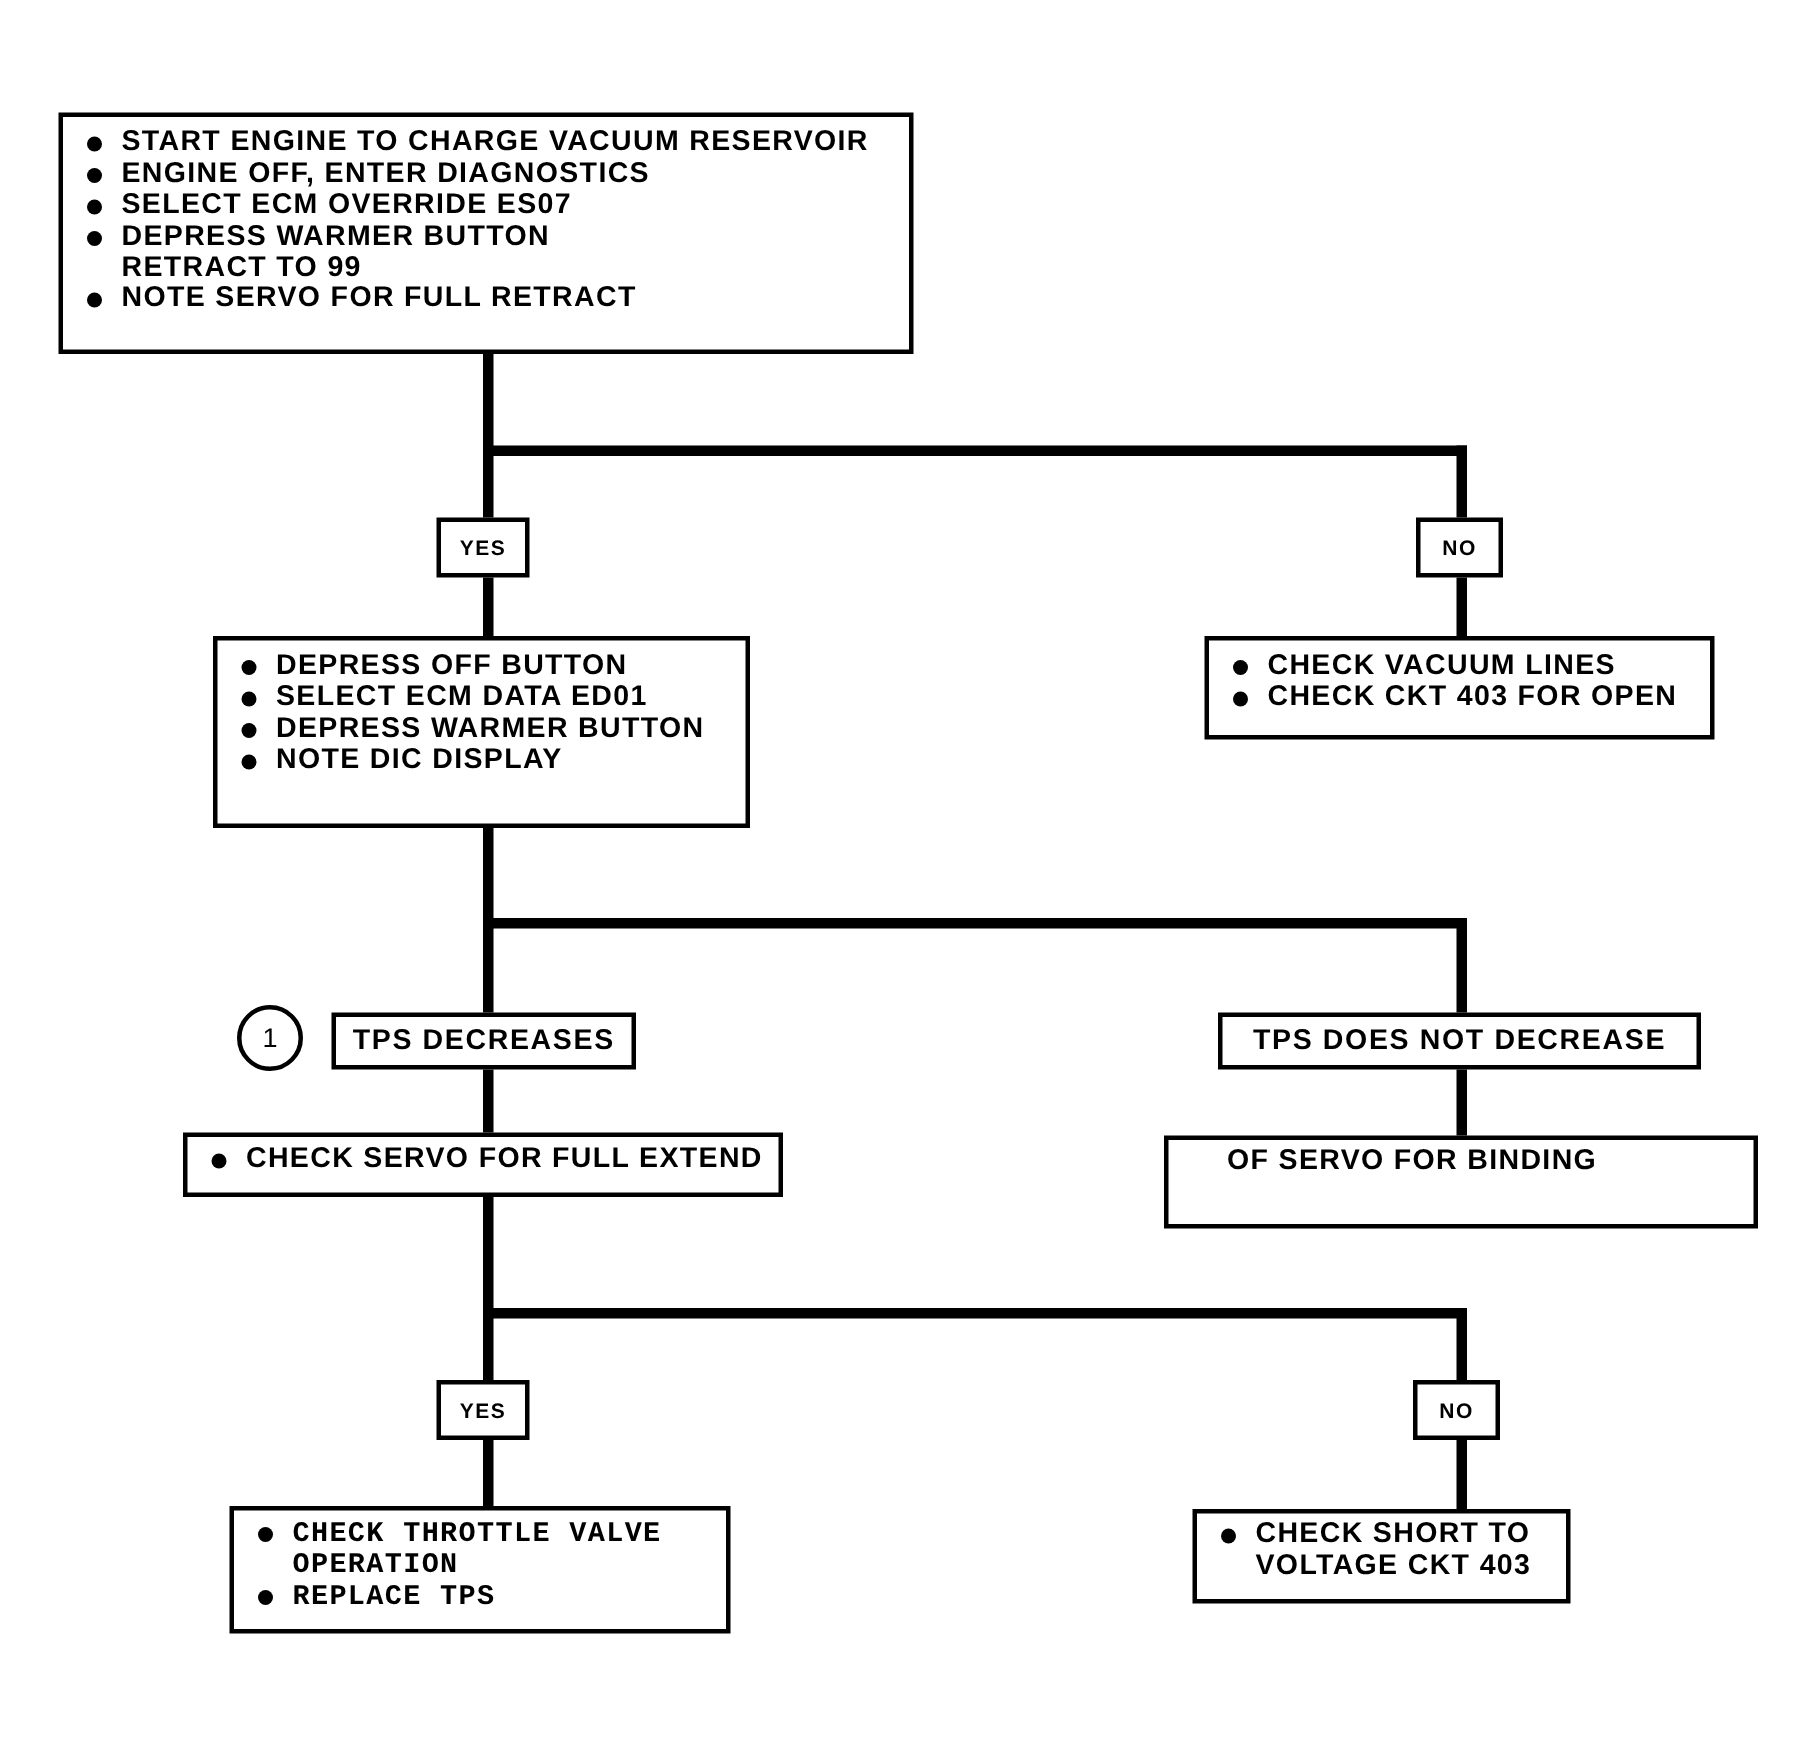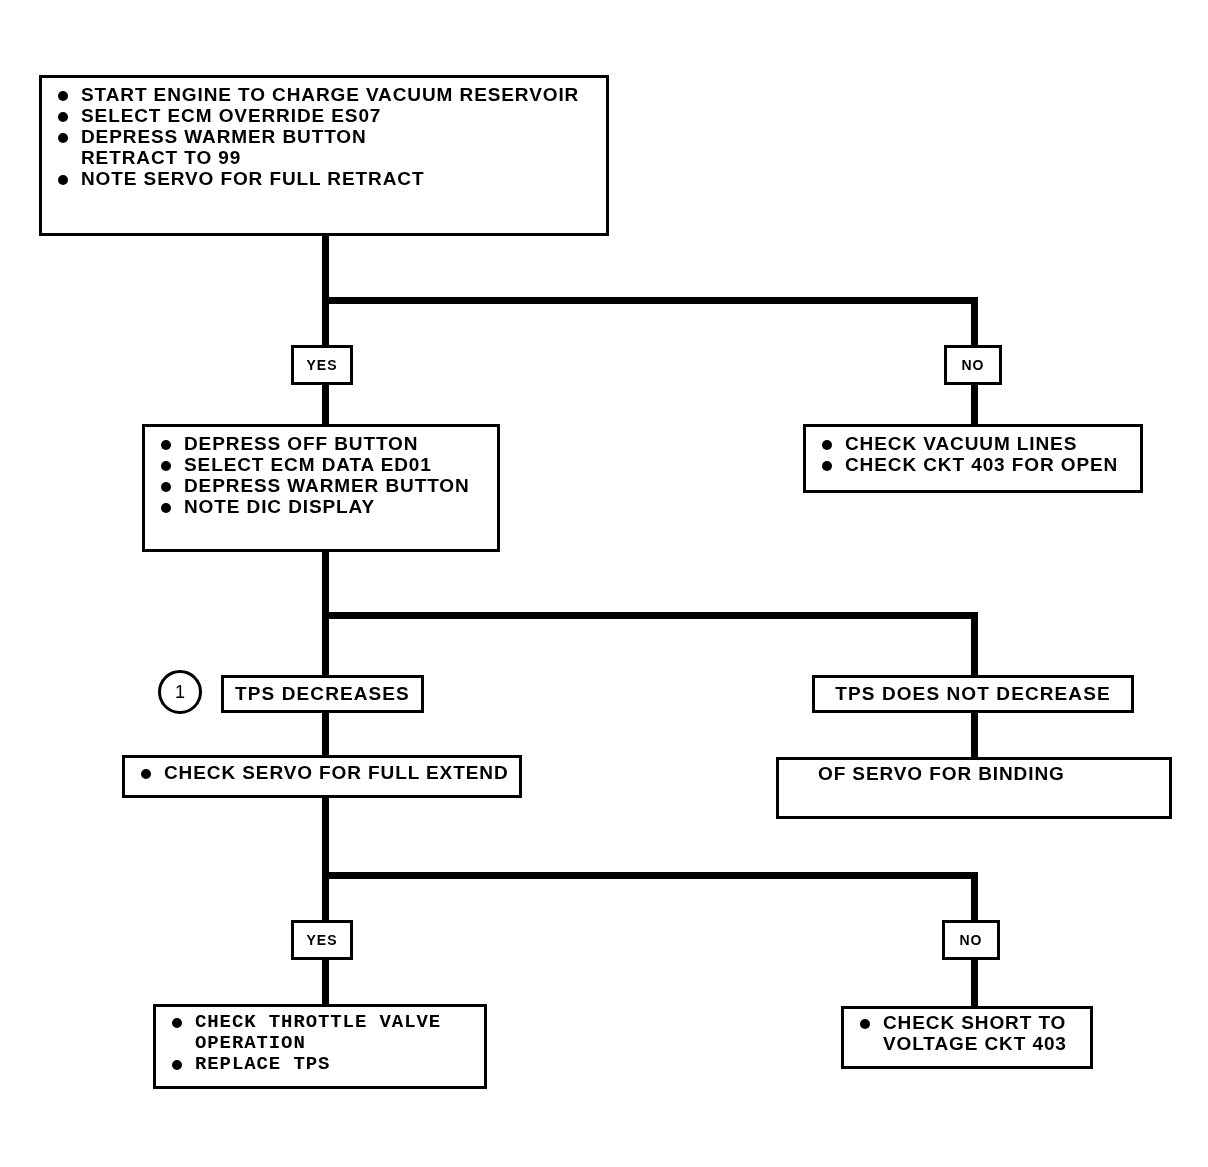--- a/index.html
+++ b/index.html
@@ -155,20 +155,24 @@
   <div class="vline" style="left:971px; top:958px; height:48px;"></div>
 
   <div class="box" style="left:39px; top:75px; width:570px; height:161px;">
     <div class="box-inner">
       <div class="bullet-line">
         <span class="dot"></span>
         <span class="txt">START ENGINE TO CHARGE VACUUM RESERVOIR</span>
       </div>
       <div class="bullet-line">
         <span class="dot"></span>
+        <span class="txt">ENGINE OFF, ENTER DIAGNOSTICS</span>
+      </div>
+      <div class="bullet-line">
+        <span class="dot"></span>
         <span class="txt">SELECT ECM OVERRIDE ES07</span>
       </div>
       <div class="bullet-line">
         <span class="dot"></span>
         <span class="txt">DEPRESS WARMER BUTTON</span>
       </div>
       <div class="bullet-line">
         <span class="dot hidden"></span>
         <span class="txt">RETRACT TO 99</span>
       </div>
@@ -267,21 +271,21 @@
         <span class="dot hidden"></span>
         <span class="txt">OPERATION</span>
       </div>
       <div class="bullet-line">
         <span class="dot"></span>
         <span class="txt">REPLACE TPS</span>
       </div>
     </div>
   </div>
 
-  <div class="box" style="left:841px; top:1006px; width:252px; height:63px;">
+  <div class="box" style="left:795px; top:1006px; width:252px; height:63px;">
     <div class="box-inner" style="padding-top:4px;">
       <div class="bullet-line">
         <span class="dot"></span>
         <span class="txt">CHECK SHORT TO</span>
       </div>
       <div class="bullet-line">
         <span class="dot hidden"></span>
         <span class="txt">VOLTAGE CKT 403</span>
       </div>
     </div>

